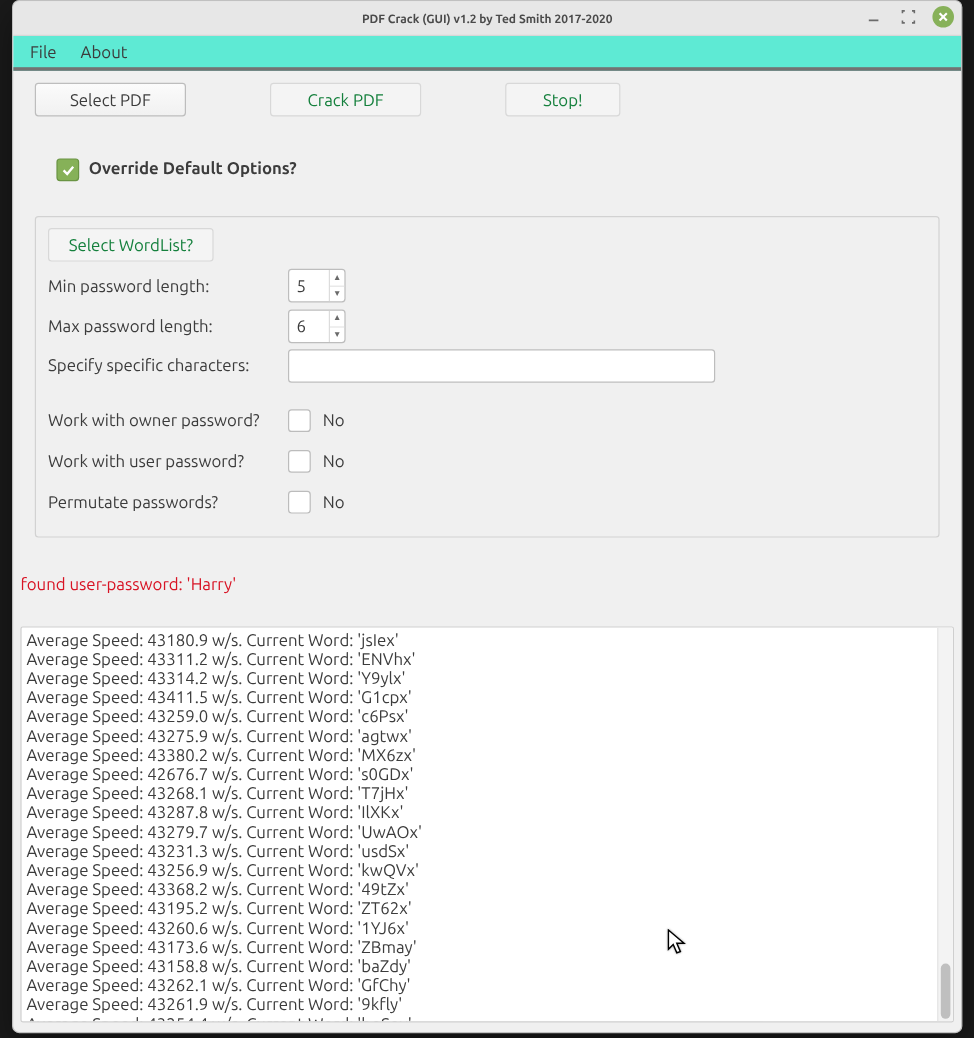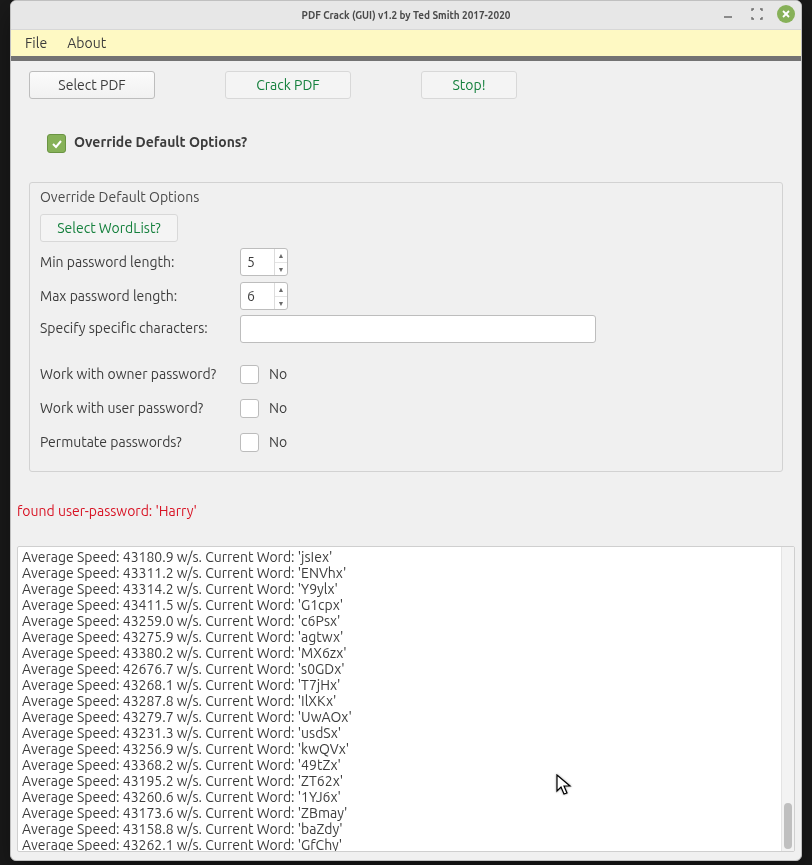--- a/index.html
+++ b/index.html
@@ -67,22 +67,22 @@
     width: 18px;
     height: 18px;
     font-weight: bold;
   }
   .win-btn.close svg { stroke: #fff; }
   .win-btn svg { stroke: #6b6b6b; }
 
   
   .menubar {
     height: 26px;
-    background: #fef9c3;
-    border-bottom: 5px solid #737373;
+    background: #5eead4;
+    border-bottom: 3px solid #737373;
     display: flex;
     align-items: center;
     padding: 0 4px;
   }
   .menu-item {
     padding: 4px 10px;
     cursor: pointer;
   }
 
   .content {
@@ -310,21 +310,20 @@
     <div class="override-row">
       <span class="chk checked">
         <svg width="12" height="12" viewBox="0 0 12 12" fill="none" stroke-width="2">
             <polyline points="2,6 5,9 10,3"></polyline>
           </svg>
       </span>
       <span>Override Default Options?</span>
     </div>
 
     <div class="groupbox">
-      <div class="legend">Override Default Options</div>
 
       <div class="form-row">
         <div class="gtk-btn disabled" style="min-width:136px">Select WordList?</div>
       </div>
 
       <div class="form-row">
         <span class="lbl">Min password length:</span>
         <div class="spin">
           <span class="val">5</span>
           <span class="arrows">

